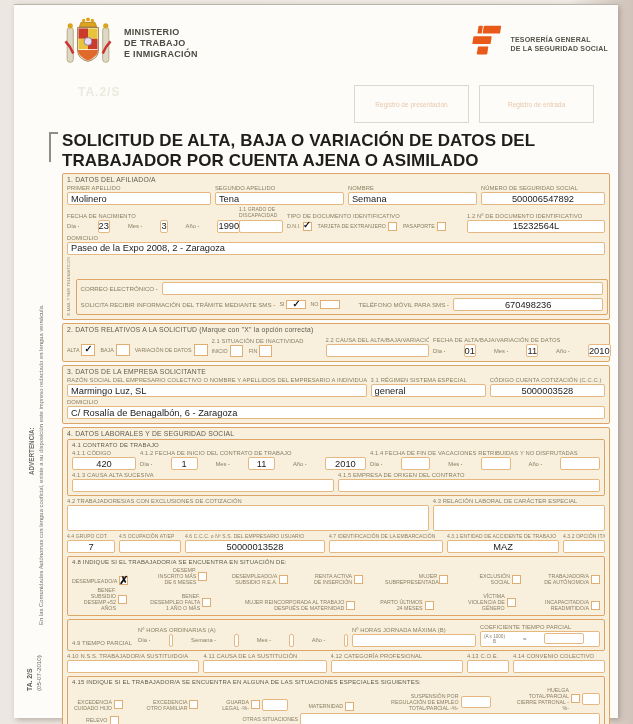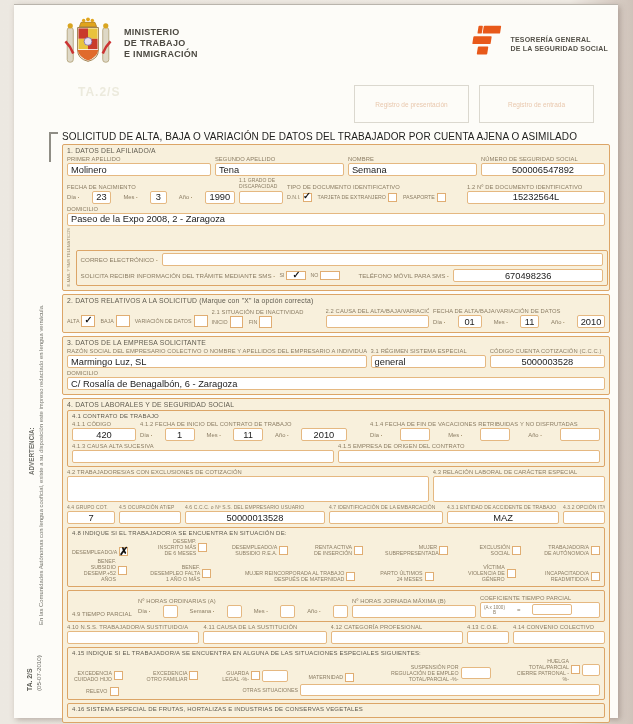--- a/index.html
+++ b/index.html
@@ -23,32 +23,32 @@
   .tgss-logo { width:40px; height:42px; flex:none; }
   .tgss-txt { font-size:7px; font-weight:bold; color:#55524a; line-height:9px; margin-left:6px; letter-spacing:.2px; }
   .watermark { position:absolute; left:64px; top:80px; font-size:12px; font-weight:bold; color:#eceadd; letter-spacing:1px; }
   .stamps { position:absolute; left:340px; top:80px; display:flex; gap:10px; }
   .stamp { width:115px; height:38px; border:1px solid #d3d0c5; display:flex; align-items:center; justify-content:center;
            font-size:6.5px; color:#e4bb9b; opacity:.8; }
   
   .formcol { position:absolute; left:48px; top:126px; width:548px; }
   .title-row { position:relative; margin-bottom:2px; }
   .title-bracket { position:absolute; left:-13px; top:1px; width:9px; height:30px; border-left:2px solid #8f8d85; border-top:2px solid #8f8d85; }
-  .ftitle { font-size:10px; font-weight:normal; color:#1e1e1c; letter-spacing:.1px; }
+  .ftitle { font-size:17px; font-weight:bold; color:#1e1e1c; letter-spacing:.1px; }
   .sect { border:1px solid #dca567; background:#f8f0dc; border-radius:2px; padding:2px 4px 4px; margin-bottom:3px; }
   .stitle { font-size:6.8px; color:#5e5a4e; margin:0 0 2px 0; letter-spacing:.2px; }
   .row { display:flex; gap:4px; align-items:flex-end; margin-top:2px; }
   .fld { display:flex; flex-direction:column; gap:1px; min-width:0; }
   .lbl { font-size:5.8px; color:#8b7d64; white-space:nowrap; overflow:hidden; letter-spacing:.1px; }
   .lbl.wrap { white-space:normal; line-height:1.15; }
   .box { background:#fff; border:1px solid #e5b881; border-radius:2px; height:13px; font-size:9.3px; color:#1b1b1b;
          padding:0 3px; display:flex; align-items:center; overflow:hidden; }
   .box.center { justify-content:center; }
   .box.tall { height:26px; align-items:flex-start; }
-  .dgroup { display:flex; align-items:center; gap:12px; }
+  .dgroup { display:flex; align-items:center; gap:18px; }
   .dlbl { font-size:5.8px; color:#8b7d64; white-space:nowrap; }
   .dlbl::after { content:" ·"; color:#a08a62; font-weight:bold; }
   .dbox { background:#fff; border:1px solid #e5b881; border-radius:2px; height:13px; font-size:9.3px; color:#1b1b1b;
           display:flex; align-items:center; justify-content:center; }
   .cb { width:9px; height:9px; flex:none; background:#fff; border:1px solid #e0ad72; display:flex; align-items:center; justify-content:center;
         font-size:9.5px; font-weight:bold; color:#111; line-height:1; overflow:visible; }
   .clbl { font-size:5.3px; color:#8b7d64; text-align:right; line-height:1.15; }
   .cpair { display:flex; align-items:center; gap:2px; }
   .subbox { border:1px solid #dca567; border-radius:2px; padding:2px 4px 3px; background:#f8f0dc; }
   .vside { writing-mode:vertical-rl; transform:rotate(180deg); font-size:4.2px; color:#9b8c70; line-height:1.1; }

